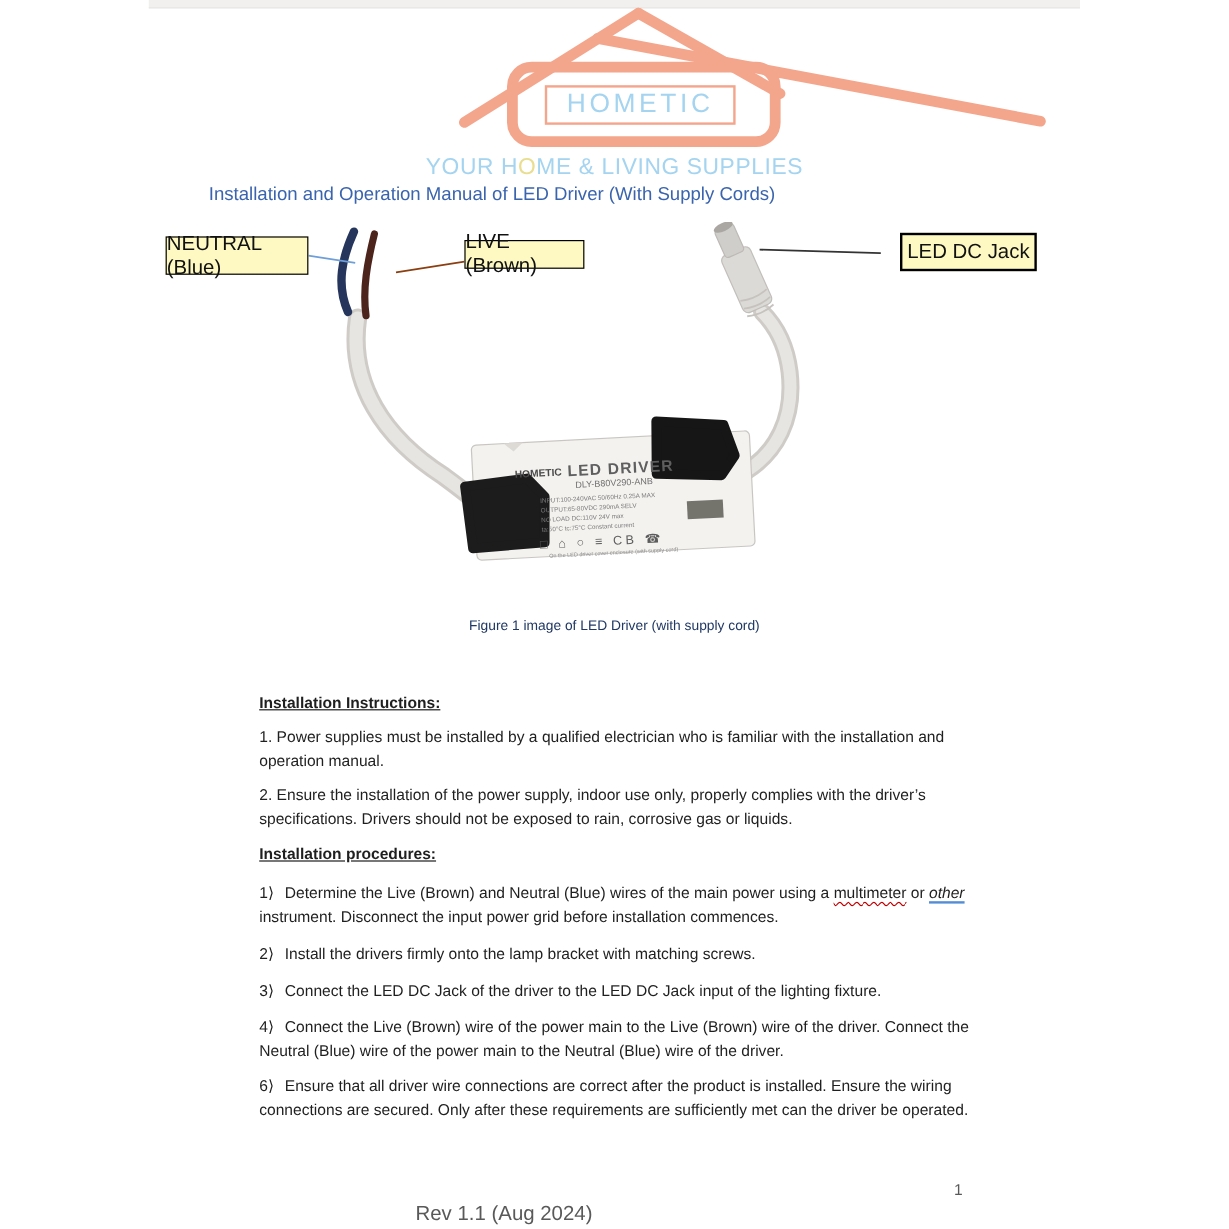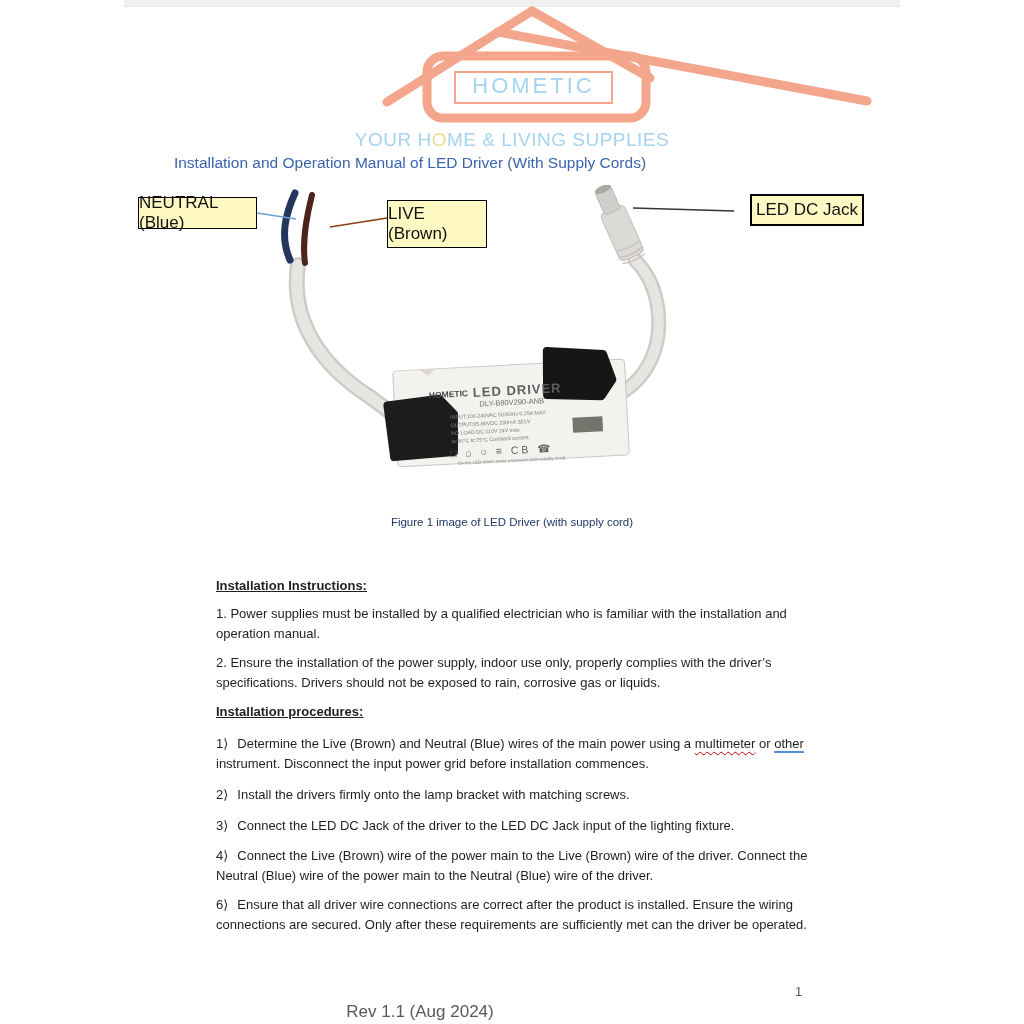--- a/index.html
+++ b/index.html
@@ -25,32 +25,32 @@
   .tagline .o{color:var(--logo-yellow);}
   
   .doc-title{position:absolute;left:0;top:154px;width:820px;text-align:center;
     font-size:15.5px;color:var(--title-blue);}
   
   .fig-svg{position:absolute;left:130px;top:185px;}
   svg text{font-family:"Liberation Sans",sans-serif;}
   .callout{position:absolute;background:#fef9c3;border:1.5px solid #000;
     display:flex;align-items:center;justify-content:center;font-size:17px;color:#111;}
   .co-neutral{left:138px;top:197px;width:119px;height:32px;}
-  .co-live{left:387px;top:200px;width:100px;height:48px;}
+  .co-live{left:387px;top:200px;width:100px;height:24px;}
   .co-jack{left:734px;top:194px;width:114px;height:32px;border-width:2px;margin-left:16px;}
   .caption{position:absolute;left:0;top:516px;width:1024px;text-align:center;
     font-size:11.5px;color:var(--caption-navy);}
   
   .tline{position:absolute;left:216px;width:622px;font-size:13px;line-height:19.5px;color:#1f1f1f;}
   .thead{font-weight:bold;text-decoration:underline;}
   .marker{margin-right:9px;}
   .sp-red{text-decoration-line:underline;text-decoration-style:wavy;
     text-decoration-color:#c00000;text-decoration-thickness:1px;text-underline-offset:3px;}
   .gr-blue{text-decoration-line:underline;text-decoration-color:#538dd5;
-    text-decoration-thickness:2px;text-underline-offset:3px;}
+    text-decoration-thickness:2px;text-underline-offset:3px;font-style:italic;}
   
   .pagenum{position:absolute;left:795px;top:984px;font-size:13px;color:var(--footer-gray);}
   .rev{position:absolute;left:0;top:1002px;width:840px;text-align:center;
     font-size:17px;color:var(--footer-gray);}
 </style>
 </head>
 <body>
 
 <div class="canvas">
 

